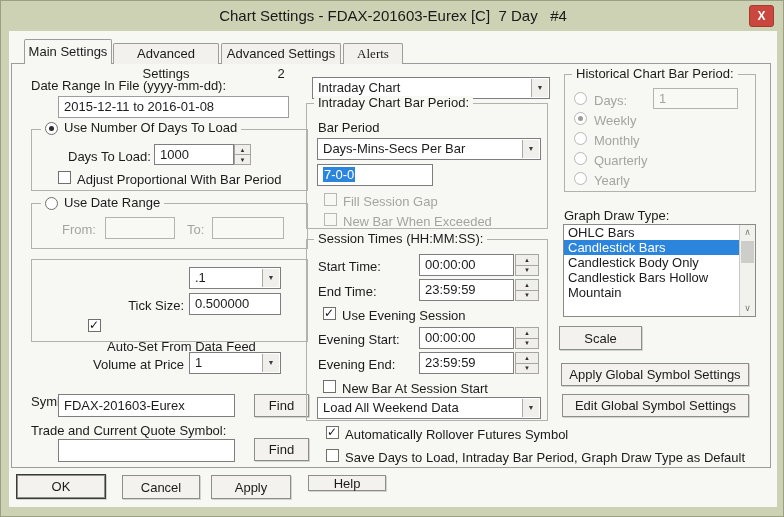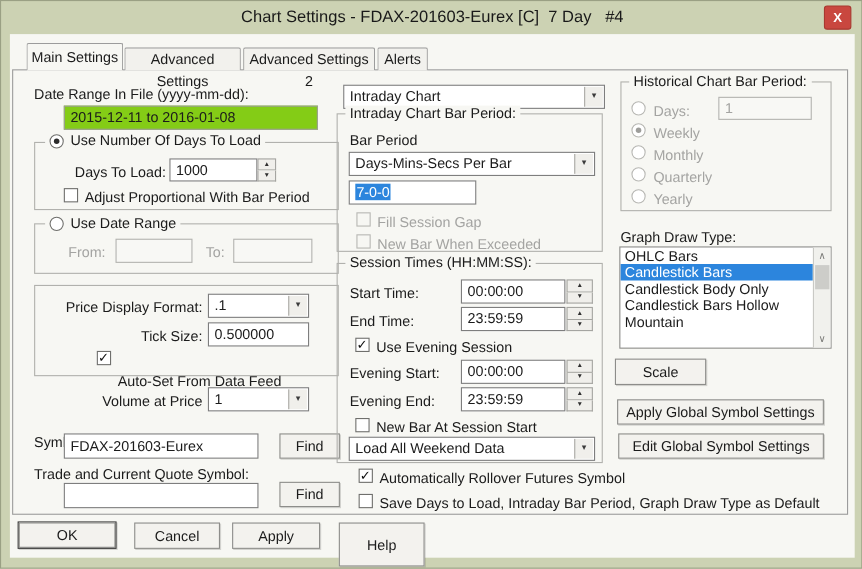--- a/index.html
+++ b/index.html
@@ -20,21 +20,21 @@
   .lbl { position:absolute; white-space:nowrap; line-height:15px; }
   .lbl.dis { color:#a4a4a2; }
   .r { text-align:right; }
 
   .grp { position:absolute; border:1px solid #b1b1ad; }
   .grp-title { position:absolute; background:#f7f7f3; padding:0 4px; white-space:nowrap; line-height:14px; z-index:2; }
   .grp-title.flex { display:flex; align-items:center; gap:6px; }
 
   .edit { position:absolute; background:#fff; border:1px solid #7e7e7e; padding:0 5px; line-height:19px; white-space:nowrap; overflow:hidden; }
   .edit.dis { background:#f8f8f5; border-color:#b3b3b0; color:#a4a4a2; }
-  .edit.ro { background:#84cc16; border-color:#9d9d9a; }
+  .edit.ro { background:#ffffff; border-color:#9d9d9a; }
   .sel-text { background:#2c85dd; color:#fff; padding:0 1px; }
 
   .combo { position:absolute; background:#fff; border:1px solid #7e7e7e; padding:0 20px 0 5px; line-height:19px; white-space:nowrap; overflow:hidden; }
   .combo-btn { position:absolute; right:1px; top:1px; bottom:1px; width:17px; background:#f0efeb; border-left:1px solid #aaa9a5; }
   .combo-btn::before { content:"▼"; position:absolute; left:0; right:0; top:50%; transform:translateY(-52%); font-size:7px; text-align:center; color:#3c3c3c; }
 
   .ud { position:absolute; display:flex; flex-direction:column; }
   .ud-b { flex:1; background:#f0efeb; border:1px solid #a5a5a1; position:relative; }
   .ud-b + .ud-b { border-top:none; }
   .ud-b::before { position:absolute; left:0; right:0; top:50%; transform:translateY(-50%); font-size:6px; text-align:center; color:#2f2f2f; line-height:1; }
@@ -74,21 +74,21 @@
     <div class="close">X</div>
   </div>
 
   <div class="client"></div>
 
   <div class="panel"></div>
 
   <div class="tab active" style="left:23px;top:38px;width:88px;height:25px;">Main Settings</div>
   <div class="tab" style="left:112px;top:42px;width:106px;height:21px;">Advanced Settings</div>
   <div class="tab" style="left:220px;top:42px;width:120px;height:21px;">Advanced Settings 2</div>
-  <div class="tab" style="left:342px;top:42px;width:46px;height:21px;">Alerts</div>
+  <div class="tab" style="left:342px;top:42px;width:60px;height:21px;font-family:Liberation Serif, serif;">Alerts</div>
 
   <div class="lbl" style="left:30px;top:77px;">Date Range In File (yyyy-mm-dd):</div>
   <div class="edit ro" style="left:57px;top:95px;width:231px;height:22px;">2015-12-11 to 2016-01-08</div>
 
   <div class="grp" style="left:30px;top:128px;width:277px;height:62px;"></div>
   <div class="grp-title flex" style="left:40px;top:120px;">
     <span class="radio inline sel"></span>
     <span>Use Number Of Days To Load</span>
   </div>
   <div class="lbl" style="left:67px;top:148px;">Days To Load:</div>
@@ -104,21 +104,20 @@
   <div class="grp-title flex" style="left:40px;top:195px;">
     <span class="radio inline"></span>
     <span>Use Date Range</span>
   </div>
   <div class="lbl dis" style="left:61px;top:221px;">From:</div>
   <div class="edit dis" style="left:104px;top:216px;width:70px;height:22px;"></div>
   <div class="lbl dis" style="left:186px;top:221px;">To:</div>
   <div class="edit dis" style="left:211px;top:216px;width:72px;height:22px;"></div>
 
   <div class="grp" style="left:30px;top:258px;width:277px;height:83px;"></div>
-  <div class="lbl r" style="left:40px;top:271px;width:143px;">Price Display Format:</div>
   <div class="combo" style="left:188px;top:266px;width:92px;height:22px;">
     <span>.1</span>
     <span class="combo-btn"></span>
   </div>
   <div class="lbl r" style="left:40px;top:297px;width:143px;">Tick Size:</div>
   <div class="edit" style="left:188px;top:292px;width:92px;height:22px;">0.500000</div>
   <span class="cb checked" style="left:87px;top:318px;"></span>
   <div class="lbl" style="left:106px;top:338px;text-align:right;">Auto-Set From Data Feed</div>
 
   <div class="lbl r" style="left:40px;top:356px;width:143px;">Volume at Price</div>
@@ -223,15 +222,15 @@
     </div>
   </div>
 
   <div class="btn" style="left:558px;top:325px;width:83px;height:24px;">Scale</div>
   <div class="btn" style="left:560px;top:362px;width:188px;height:23px;">Apply Global Symbol Settings</div>
   <div class="btn" style="left:561px;top:393px;width:187px;height:23px;">Edit Global Symbol Settings</div>
 
   <div class="btn default" style="left:15px;top:473px;width:90px;height:25px;">OK</div>
   <div class="btn" style="left:121px;top:474px;width:78px;height:24px;">Cancel</div>
   <div class="btn" style="left:210px;top:474px;width:80px;height:24px;">Apply</div>
-  <div class="btn" style="left:307px;top:474px;width:78px;height:40px;">Help</div>
+  <div class="btn" style="left:307px;top:474px;width:78px;height:16px;">Help</div>
 
 </div>
 
 </body></html>

